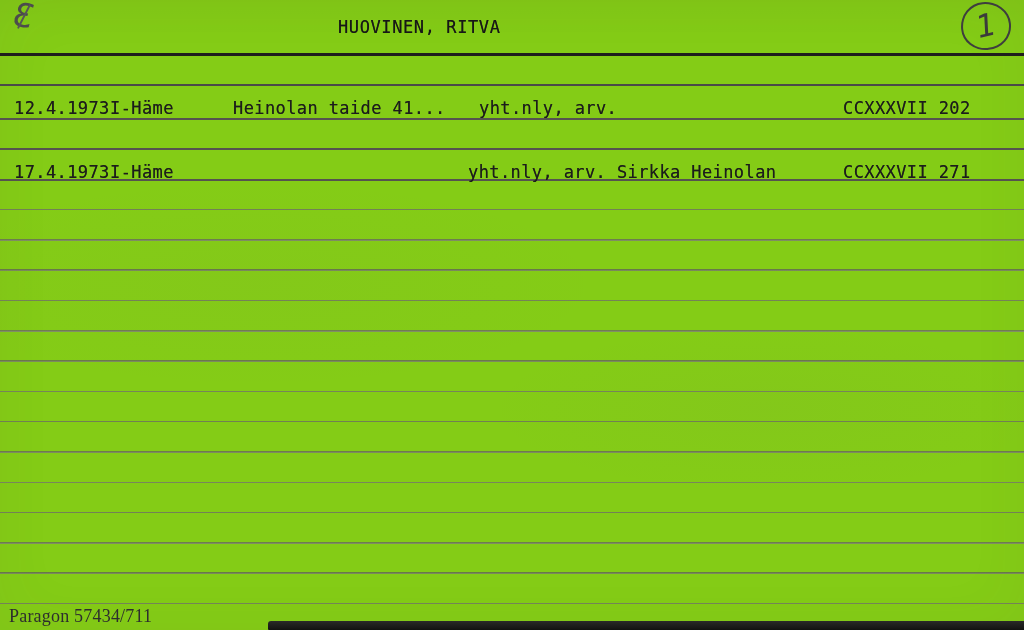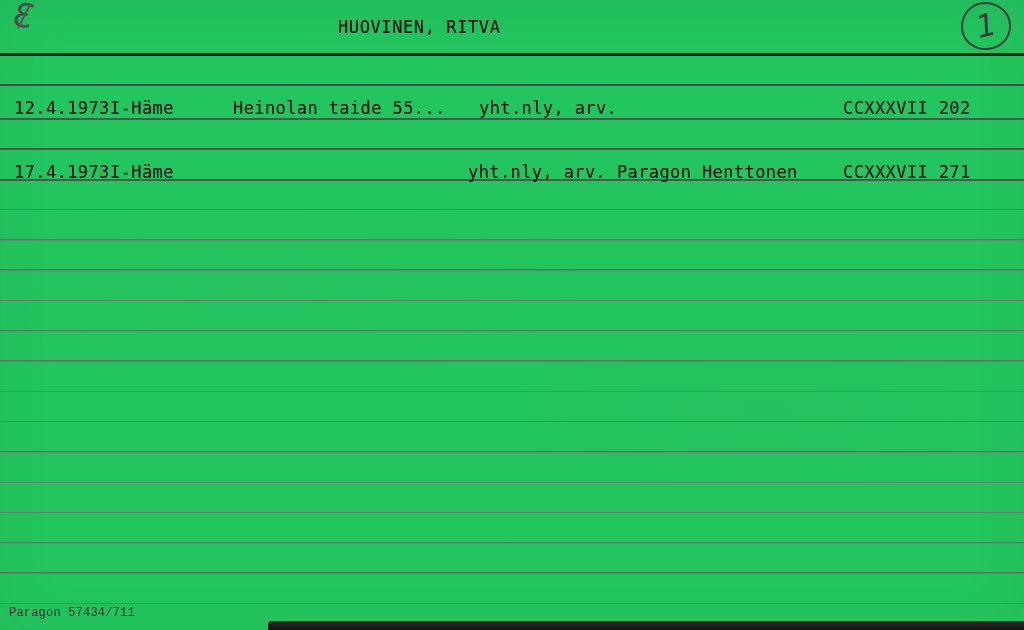--- a/index.html
+++ b/index.html
@@ -1,19 +1,19 @@
 <!DOCTYPE html>
 <html><head>
 <meta charset="utf-8">
 <style>
   html,body{margin:0;padding:0;}
   #scan{
     position:relative;
     width:1024px;height:630px;
-    background:#22c55e;
+    background:#84cc16;
     box-shadow:inset 0 0 60px rgba(80,75,65,0.06);
     overflow:hidden;
     font-family:"DejaVu Sans Mono", monospace;
     color:#1c1c1c;
   }
   
   #scan::before{
     content:"";position:absolute;inset:0;pointer-events:none;
     background:
       radial-gradient(ellipse 400px 120px at 75% 65%, rgba(120,115,105,0.05), transparent 70%),
@@ -77,22 +77,22 @@
   .row0{top:98px}.row1{top:130px}.row2{top:162px}
   .c-date{left:14px}
   .c-src{left:110px}
   .row0 .c-title{left:233px}.row1 .c-title{left:218px}.row2 .c-title{left:268px}
   .row0 .c-note{left:479px}.row1 .c-note{left:514px}.row2 .c-note{left:468px}
   .c-ref{left:843px}
 
   
   .imprint{
     position:absolute;left:9px;top:606px;
-    font-family:Liberation Mono, monospace;
-    font-size:12px;color:#2e2e2e;letter-spacing:0.2px;
+    font-family:Liberation Serif, serif;
+    font-size:18px;color:#2e2e2e;letter-spacing:0.2px;
   }
 
   
   .bottom-bar{
     position:absolute;left:268px;top:621px;width:756px;height:9px;
     background:linear-gradient(to bottom,#2a2a28,#121210);
     border-radius:3px 0 0 1px;
   }
 </style>
 </head>
@@ -113,30 +113,30 @@
   <div class="rule-thin"></div>
 
   <div class="ruled"></div>
   <div class="entry-underline u0"></div>
   <div class="entry-underline u1"></div>
   <div class="entry-underline u2"></div>
 
   <div class="entry-row row0">
     <span class="c-date">12.4.1973</span>
     <span class="c-src">I-Häme</span>
-    <span class="c-title">Heinolan taide 55...</span>
+    <span class="c-title">Heinolan taide 41...</span>
     <span class="c-note">yht.nly, arv.</span>
     <span class="c-ref">CCXXXVII 202</span>
   </div>
 
 
   <div class="entry-row row2">
     <span class="c-date">17.4.1973</span>
     <span class="c-src">I-Häme</span>
-    <span class="c-note">yht.nly, arv. Paragon Henttonen</span>
+    <span class="c-note">yht.nly, arv. Sirkka Heinolan</span>
     <span class="c-ref">CCXXXVII 271</span>
   </div>
 
   <div class="imprint">Paragon 57434/711</div>
 
   <div class="bottom-bar"></div>
 
 </div>
 
 </body></html>

